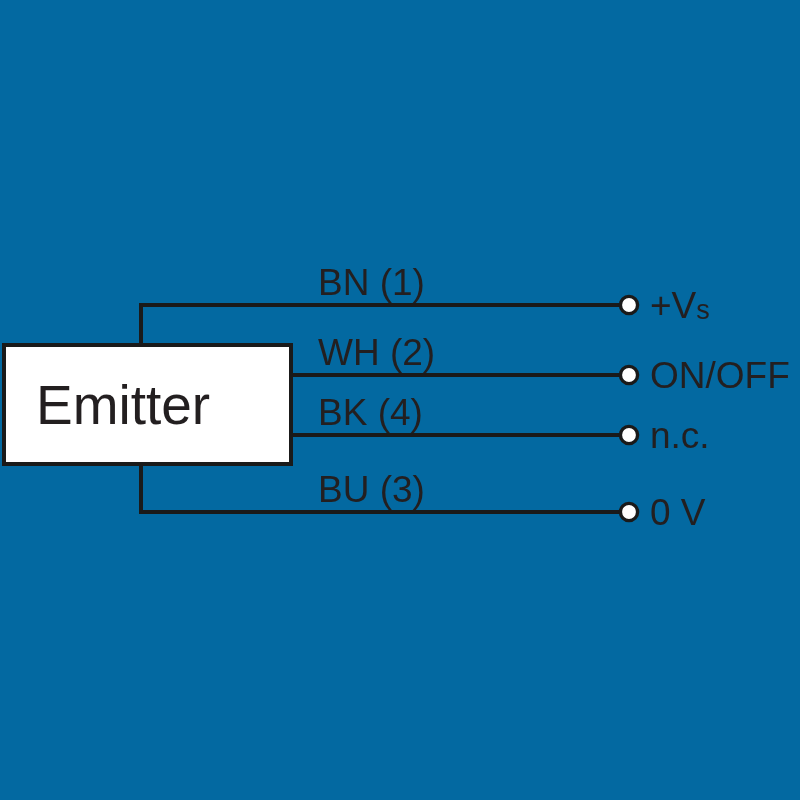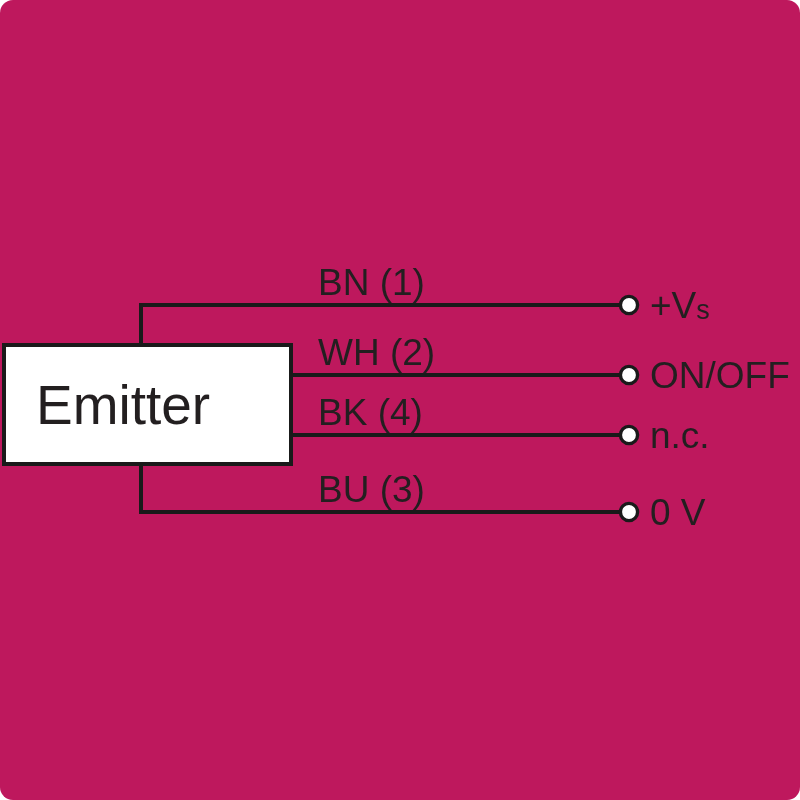--- a/index.html
+++ b/index.html
@@ -5,24 +5,23 @@
 <style>
   html, body {
     margin: 0;
     padding: 0;
     background: #ffffff;
   }
   #diagram-root {
     position: relative;
     width: 800px;
     height: 800px;
-    background: #be185d;
+    background: #0369a1;
     overflow: hidden;
     font-family: "Liberation Sans", sans-serif;
-    border-radius: 13px;
   }
   #wiring-svg {
     display: block;
     width: 800px;
     height: 800px;
   }
   .wire-line,
   .riser-line {
     stroke: #1a1a1a;
     stroke-width: 4;

